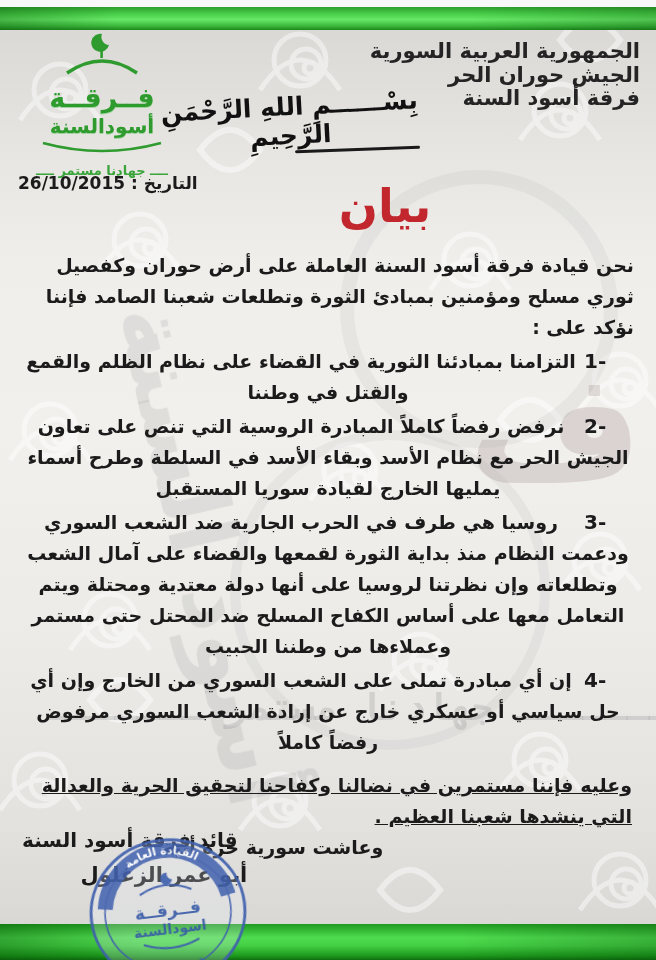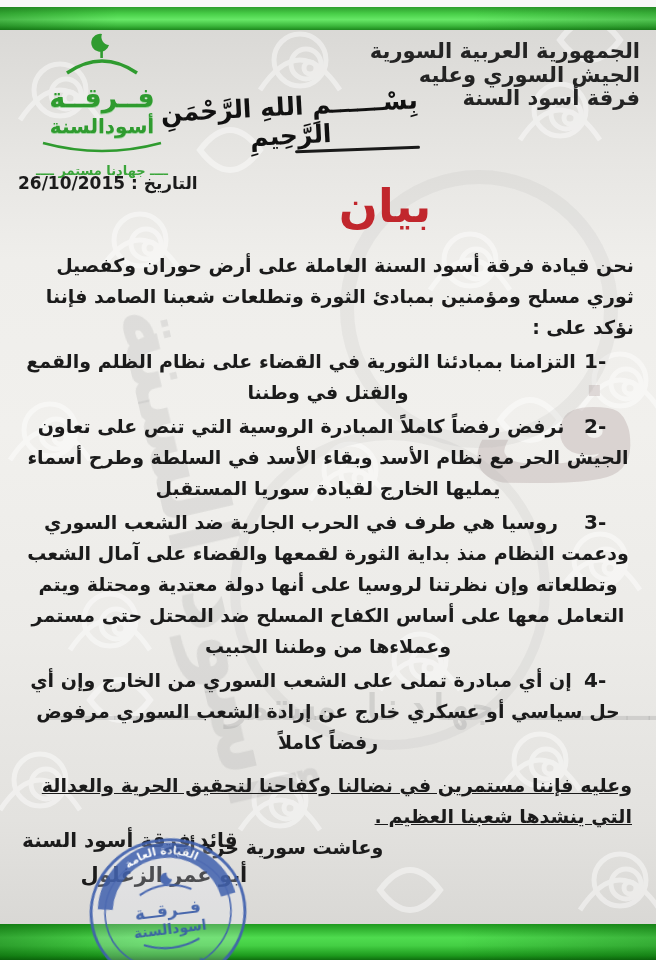--- a/index.html
+++ b/index.html
@@ -115,21 +115,21 @@
     <div class="logo-l1">فــرقــة</div>
     <div class="logo-l2">أسودالسنة</div>
     <svg width="130" height="14" viewBox="0 0 130 14">
       <path d="M6 2 Q65 18 124 2" fill="none" stroke="#2f9b2f" stroke-width="2.6"></path>
     </svg>
     <div class="logo-tag">ــــ جهادنا مستمر ــــ</div>
   </div>
 
   <div class="letterhead" dir="rtl">
     <div>الجمهورية العربية السورية</div>
-    <div>الجيش السوري وعليه</div>
+    <div>الجيش حوران الحر</div>
     <div>فرقة أسود السنة</div>
   </div>
 
   <div class="basmala" dir="rtl">بِسْــــــمِ اللهِ الرَّحْمَنِ الرَّحِيمِ</div>
   <div class="basmala-line"></div>
 
   <div class="daterow">
     <div class="date">التاريخ : 26/10/2015</div>
     <div class="doc-title">بيان</div>
   </div>

